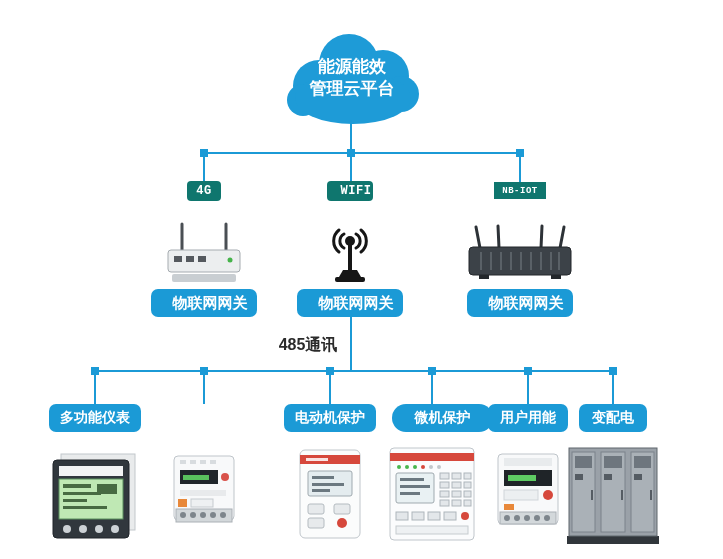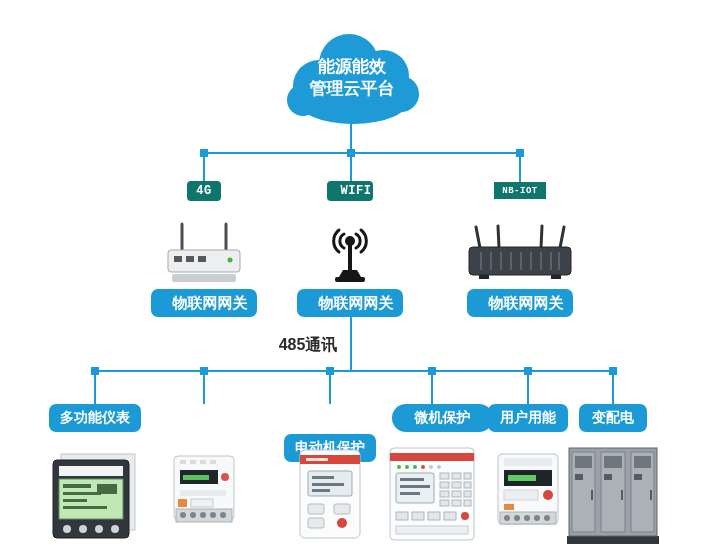--- a/index.html
+++ b/index.html
@@ -134,21 +134,21 @@
   <div class="node" style="left:609px; top:367px;"></div>
 
   <div class="vline" style="left:94px;  top:370px; width:2px; height:34px;"></div>
   <div class="vline" style="left:203px; top:370px; width:2px; height:34px;"></div>
   <div class="vline" style="left:329px; top:370px; width:2px; height:34px;"></div>
   <div class="vline" style="left:431px; top:370px; width:2px; height:34px;"></div>
   <div class="vline" style="left:527px; top:370px; width:2px; height:34px;"></div>
   <div class="vline" style="left:612px; top:370px; width:2px; height:34px;"></div>
 
   <div class="pill dev" style="left:49px;  top:404px; width:92px;">多功能仪表</div>
-  <div class="pill dev" style="left:284px; top:404px; width:92px;margin-top:30px;">电动机保护</div>
+  <div class="pill dev" style="left:284px; top:404px; width:92px;">电动机保护</div>
   <div class="pill dev" style="left:392px; top:404px; width:101px;border-radius:14px;">微机保护</div>
   <div class="pill dev" style="left:488px; top:404px; width:80px;">用户用能</div>
   <div class="pill dev" style="left:579px; top:404px; width:68px;">变配电</div>
 
   <div class="img" style="left:47px; top:446px;">
     <svg width="96" height="98" viewBox="0 0 96 98">
       <rect x="14" y="8" width="74" height="76" fill="#e9ebec" stroke="#c2c7cb"></rect>
       <rect x="6" y="14" width="76" height="78" rx="4" fill="#31373d" stroke="#20252a"></rect>
       <rect x="12" y="20" width="64" height="10" fill="#f2f3f4"></rect>
       <rect x="12" y="33" width="64" height="40" fill="#bfe8b4" stroke="#5a8f5f"></rect>

